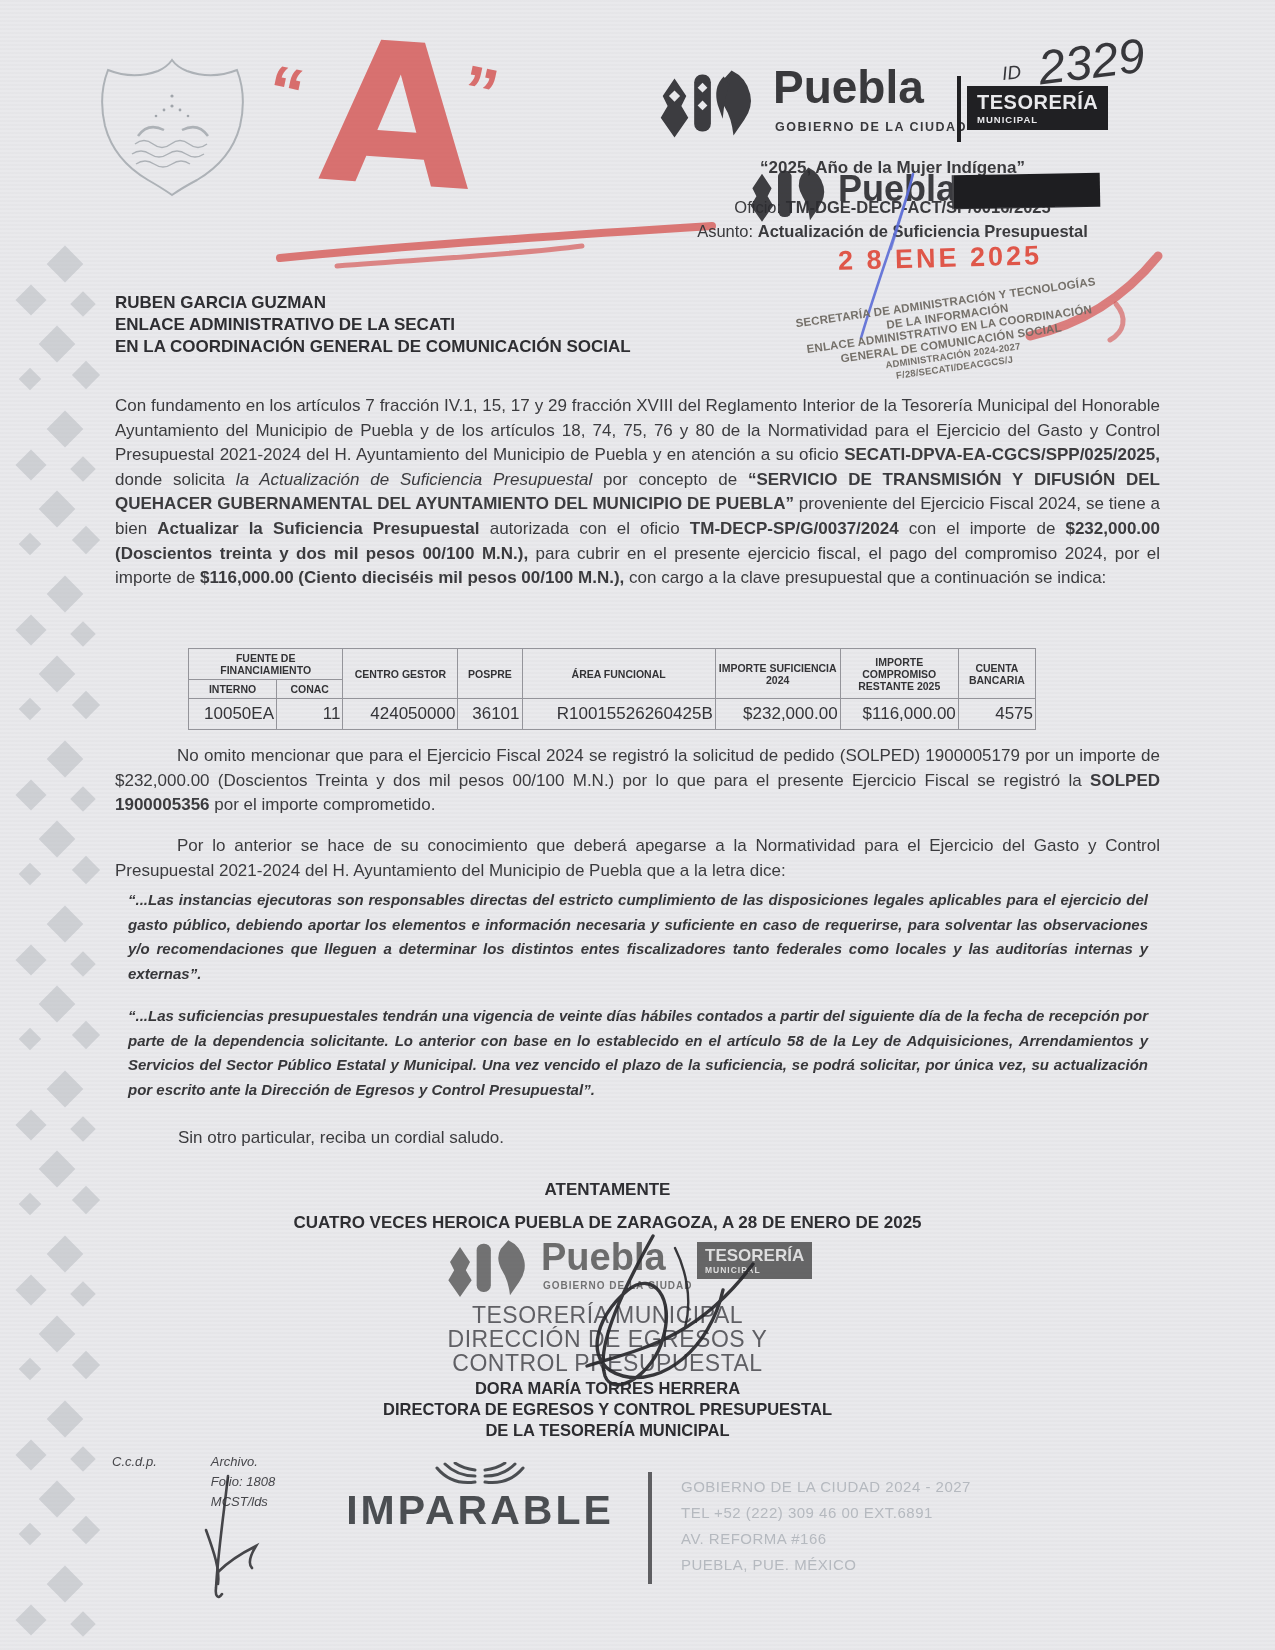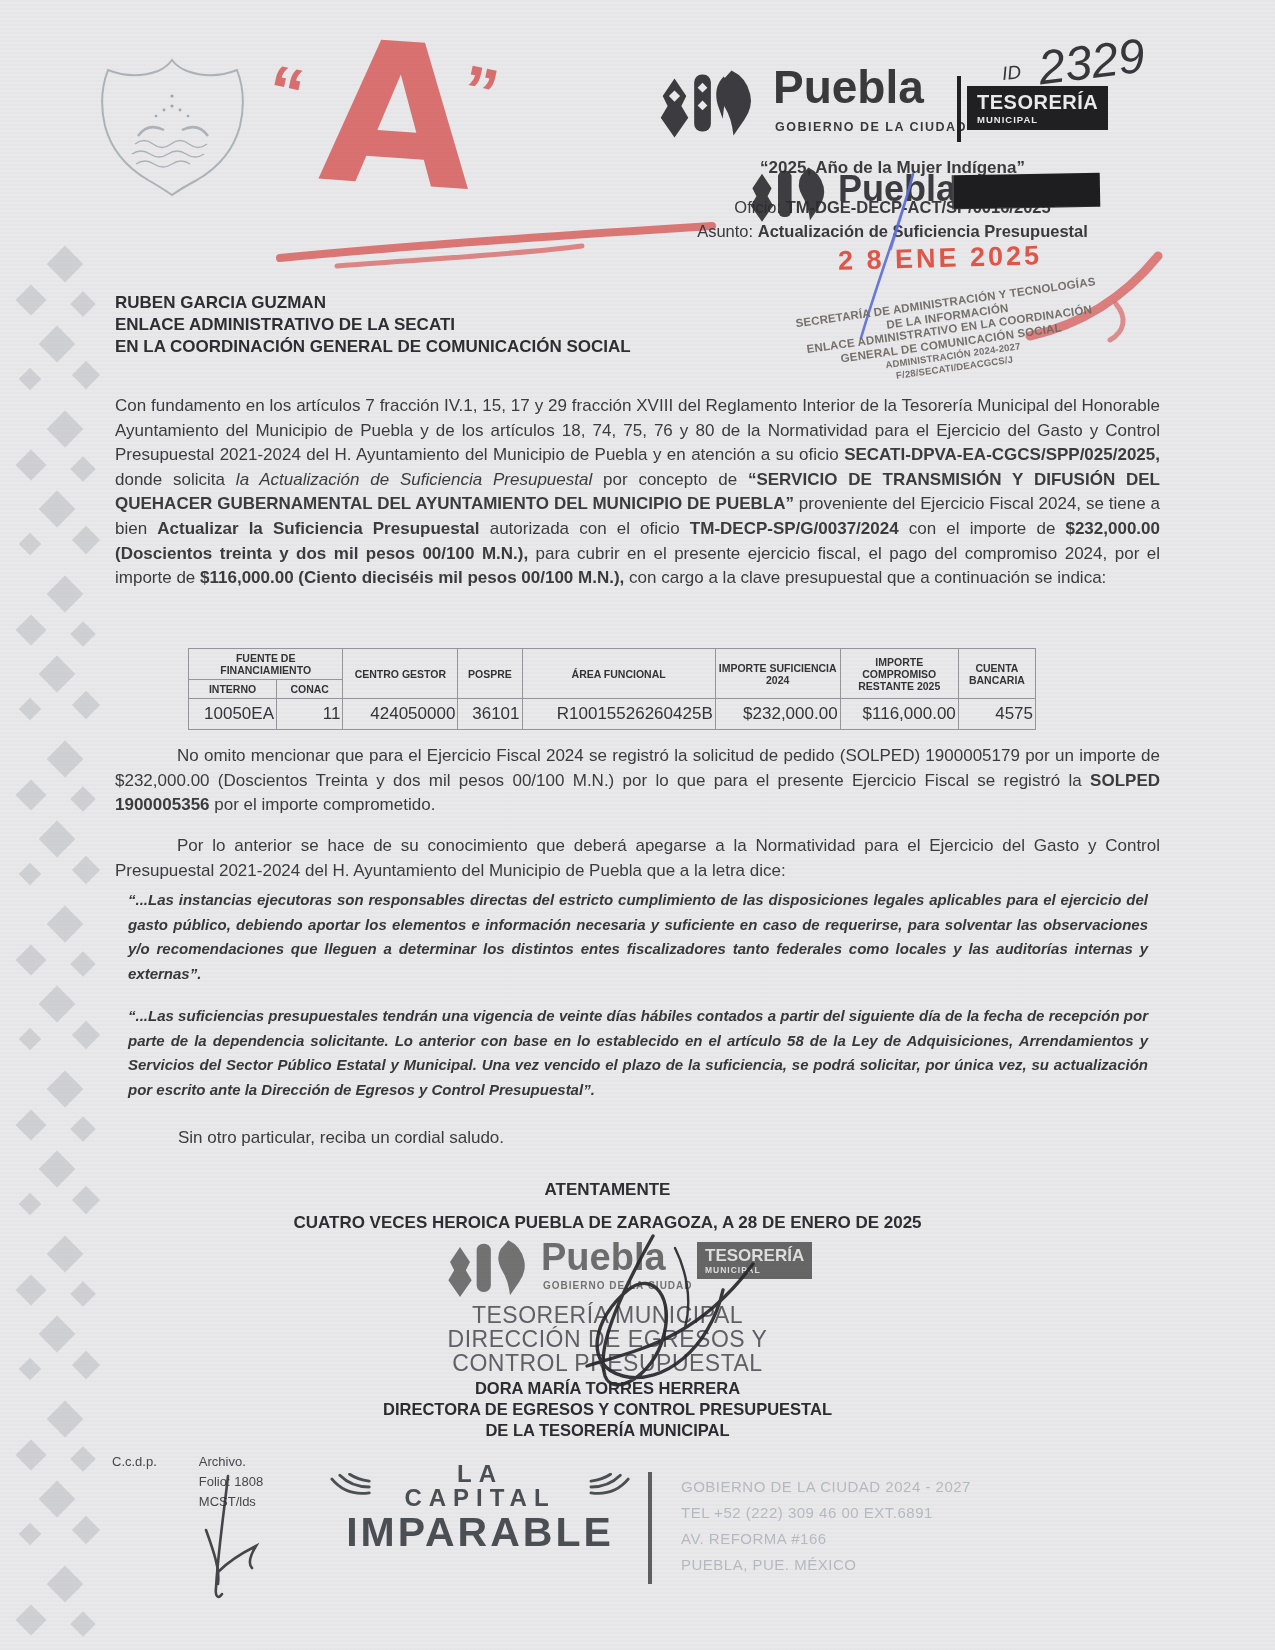--- a/index.html
+++ b/index.html
@@ -263,21 +263,21 @@
     </g>
   </svg>
 
   <div class="abs center signer" style="left:85px;top:1378px;width:1045px;text-align:center;">
     <div>DORA MARÍA TORRES HERRERA</div>
     <div>DIRECTORA DE EGRESOS Y CONTROL PRESUPUESTAL</div>
     <div>DE LA TESORERÍA MUNICIPAL</div>
   </div>
 
   <div class="abs ccdp" style="left:112px;top:1452px;">
-    <div style="display:flex;gap:42px;">
+    <div style="display:flex;gap:54px;font-style:italic;">
       <div>C.c.d.p.</div>
       <div>
         <div>Archivo.</div>
         <div>Folio: 1808</div>
         <div>MCST/lds</div>
       </div>
     </div>
   </div>
   <svg class="abs" style="left:192px;top:1472px;" width="90" height="135">
     <g stroke="#2a2a2e" stroke-width="2.6" fill="none" stroke-linecap="round" opacity="0.85">
@@ -289,21 +289,20 @@
 
   <div class="abs brand" style="left:330px;top:1462px;width:300px;">
     <div style="display:flex;align-items:center;justify-content:center;gap:6px;">
       <svg width="42" height="26" viewBox="0 0 42 26">
         <g stroke="#4b4e52" stroke-width="3" fill="none" stroke-linecap="round">
           <path d="M40 20 C 26 22, 12 18, 2 6"></path>
           <path d="M40 14 C 28 14, 18 10, 10 2"></path>
           <path d="M40 8 C 32 7, 26 5, 20 1"></path>
         </g>
       </svg>
-      <div class="l1">LA CAPITAL</div>
       <svg width="42" height="26" viewBox="0 0 42 26" style="transform:scaleX(-1);">
         <g stroke="#4b4e52" stroke-width="3" fill="none" stroke-linecap="round">
           <path d="M40 20 C 26 22, 12 18, 2 6"></path>
           <path d="M40 14 C 28 14, 18 10, 10 2"></path>
           <path d="M40 8 C 32 7, 26 5, 20 1"></path>
         </g>
       </svg>
     </div>
     <div class="l2">IMPARABLE</div>
   </div>

